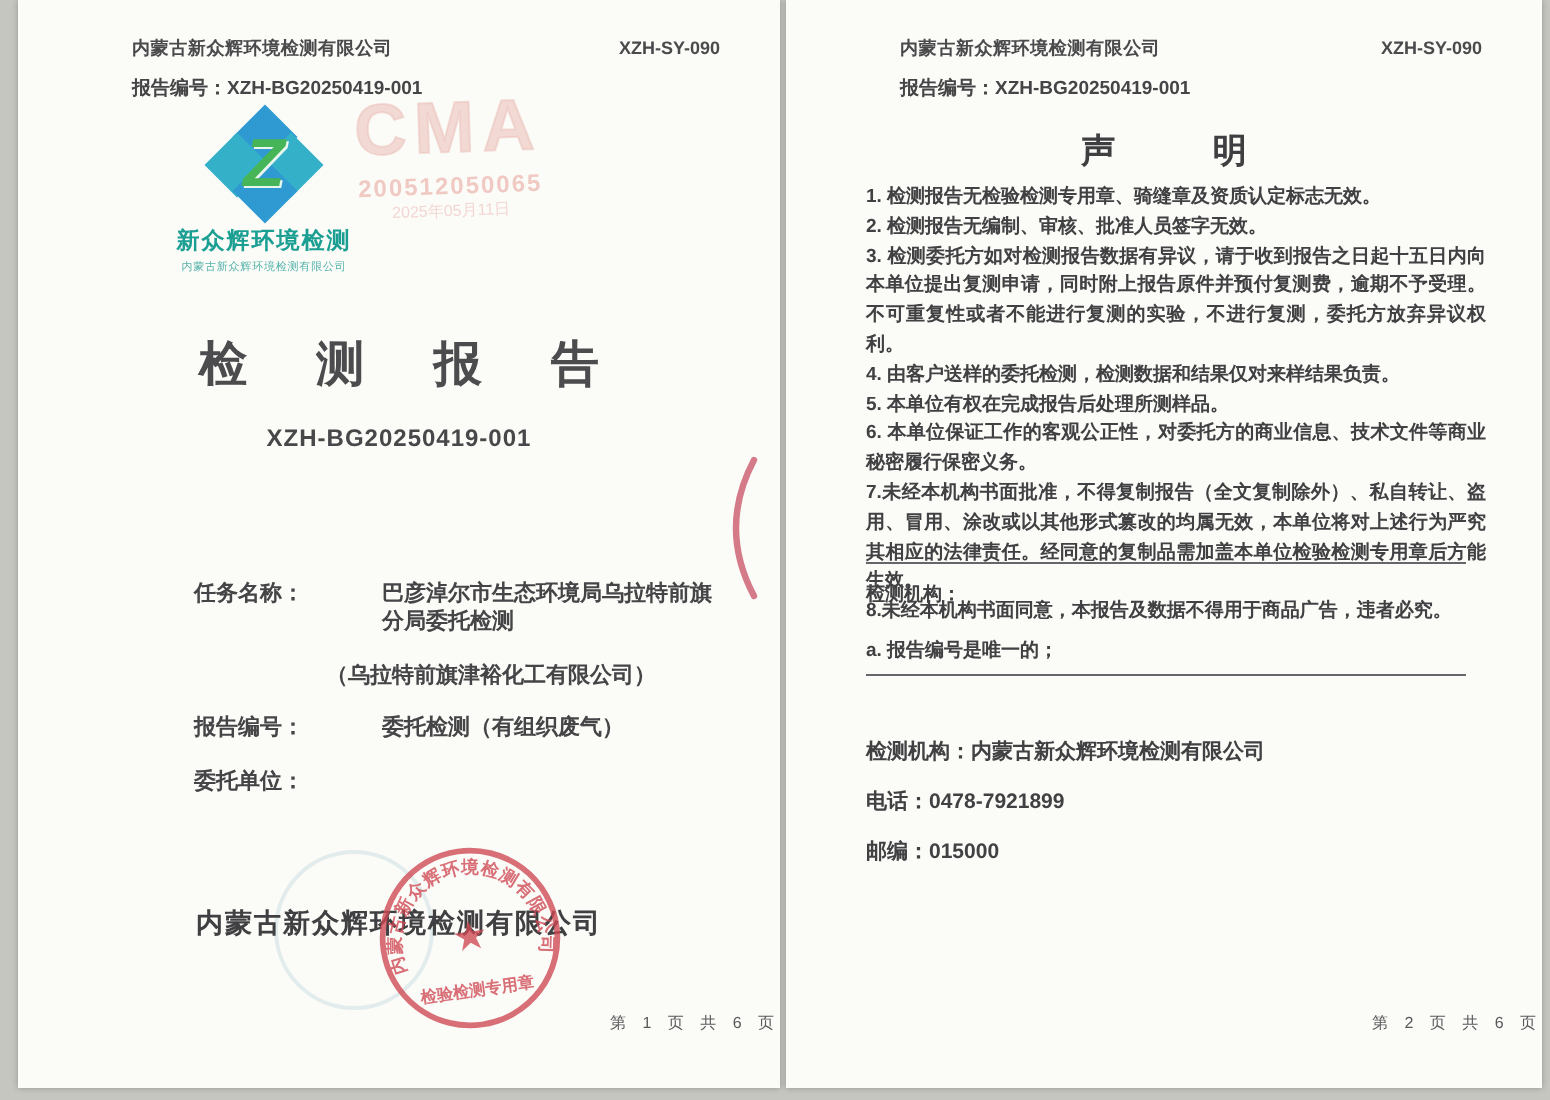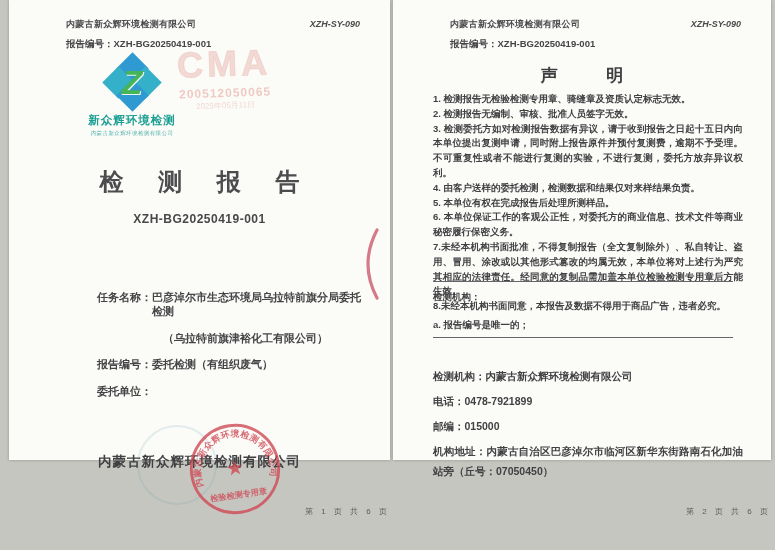--- a/index.html
+++ b/index.html
@@ -4,32 +4,32 @@
 <style>
   * { margin:0; padding:0; box-sizing:border-box; }
   html,body { width:775px; height:550px; overflow:hidden; }
   body {
     background:#c6c6c1;
     font-family:"Liberation Sans","DejaVu Sans",sans-serif;
     color:#3e3e40;
     position:relative;
   }
   .sheet {
-    position:absolute; top:0; height:460px; background:#fbfbf8;
+    position:absolute; top:0; height:544px; background:#fbfbf8;
     box-shadow:0 0 3px rgba(0,0,0,.25);
     padding-left:42px;
   }
   #left-sheet  { left:9px;  width:381px; }
   #right-sheet { left:393px; width:378px; }
 
   
   .doc-header { position:absolute; top:18px; left:0; right:0; padding:0 30px 0 57px; }
   .doc-header .row1 { display:flex; justify-content:space-between; align-items:baseline; }
   .hdr-company { font-size:9px; font-weight:bold; color:#4a4a4c; letter-spacing:.3px; }
-  .hdr-code    { font-size:9px; font-weight:bold; color:#4a4a4c;font-style:italic; }
+  .hdr-code    { font-size:9px; font-weight:bold; color:#4a4a4c; }
   .hdr-repno   { margin-top:7px; font-size:9.5px; font-weight:bold; color:#454547; }
 
   
   .logo-block { position:absolute; top:56px; left:68px; width:110px; text-align:center; }
   .logo-diamond { position:relative; width:52px; height:52px; margin:0 auto; }
   .logo-diamond .d { position:absolute; width:23px; height:23px; transform:rotate(45deg); }
   .d-top    { left:14.5px; top:1px;  background:#2f9ad2; }
   .d-left   { left:1px;  top:14.5px; background:#35b0c9; }
   .d-right  { left:28px; top:14.5px; background:#35b0c9; }
   .d-bottom { left:14.5px; top:28px; background:#2f9ad2; }
@@ -46,21 +46,21 @@
               color:rgba(222,140,130,.55); -webkit-text-stroke:1px rgba(222,140,130,.5); }
   .cma-num  { margin-top:4px; font-size:12px; font-weight:bold; color:rgba(224,130,120,.75); letter-spacing:1px; }
   .cma-date { font-size:8px; color:rgba(224,130,120,.55); }
 
   .cover-title { position:absolute; top:166px; left:0; width:100%; text-align:center;
                  font-size:24px; font-weight:bold; color:#4c4c4e; letter-spacing:14px; text-indent:14px; }
   .cover-subtitle { position:absolute; top:212px; left:0; width:100%; text-align:center;
                     font-size:12px; font-weight:bold; color:#48484a; letter-spacing:.5px; }
 
   .cover-fields { position:absolute; top:291px; left:88px; right:28px; }
-  .cover-fields .frow { display:flex; font-size:11px; font-weight:bold; color:#454547; margin-bottom:13px; line-height:1.25; }
+  .cover-fields .frow { display:flex; font-size:11px; font-weight:bold; color:#454547; margin-bottom:13px; line-height:1.25;gap:39px; }
   .cover-fields .flabel { white-space:nowrap; }
   .cover-fields .cont { padding-left:66px;text-align:right; }
 
   .cover-company { position:absolute; top:453px; left:0; width:100%; text-align:center;
                    font-size:13.5px; font-weight:bold; color:#404042; letter-spacing:1px; z-index:2; }
 
   .seal { position:absolute; top:421px; left:178px; width:96px; height:96px;
           color:#cf4752; opacity:.78; z-index:3; transform:rotate(-8deg); }
   .faint-stamp { position:absolute; top:425px; left:128px; width:80px; height:80px;
                  border:2px solid rgba(80,150,160,.14); border-radius:50%; z-index:1; }
@@ -189,17 +189,16 @@
     <p>检测机构：</p>
     <p>a. 报告编号是唯一的；</p>
   </div>
 
   <div class="divider" id="div2"></div>
 
   <div class="contact">
     <p><span>检测机构：</span><span>内蒙古新众辉环境检测有限公司</span></p>
     <p><span>电话：</span><span>0478-7921899</span></p>
     <p><span>邮编：</span><span>015000</span></p>
-    <p><span>机构地址：</span><span>内蒙古自治区巴彦淖尔市临河区新华东街路南石化加油站旁（丘号：07050450）</span></p>
   </div>
 
   <div class="page-footer">第 2 页 共 6 页</div>
 </div>
 
 </body></html>

